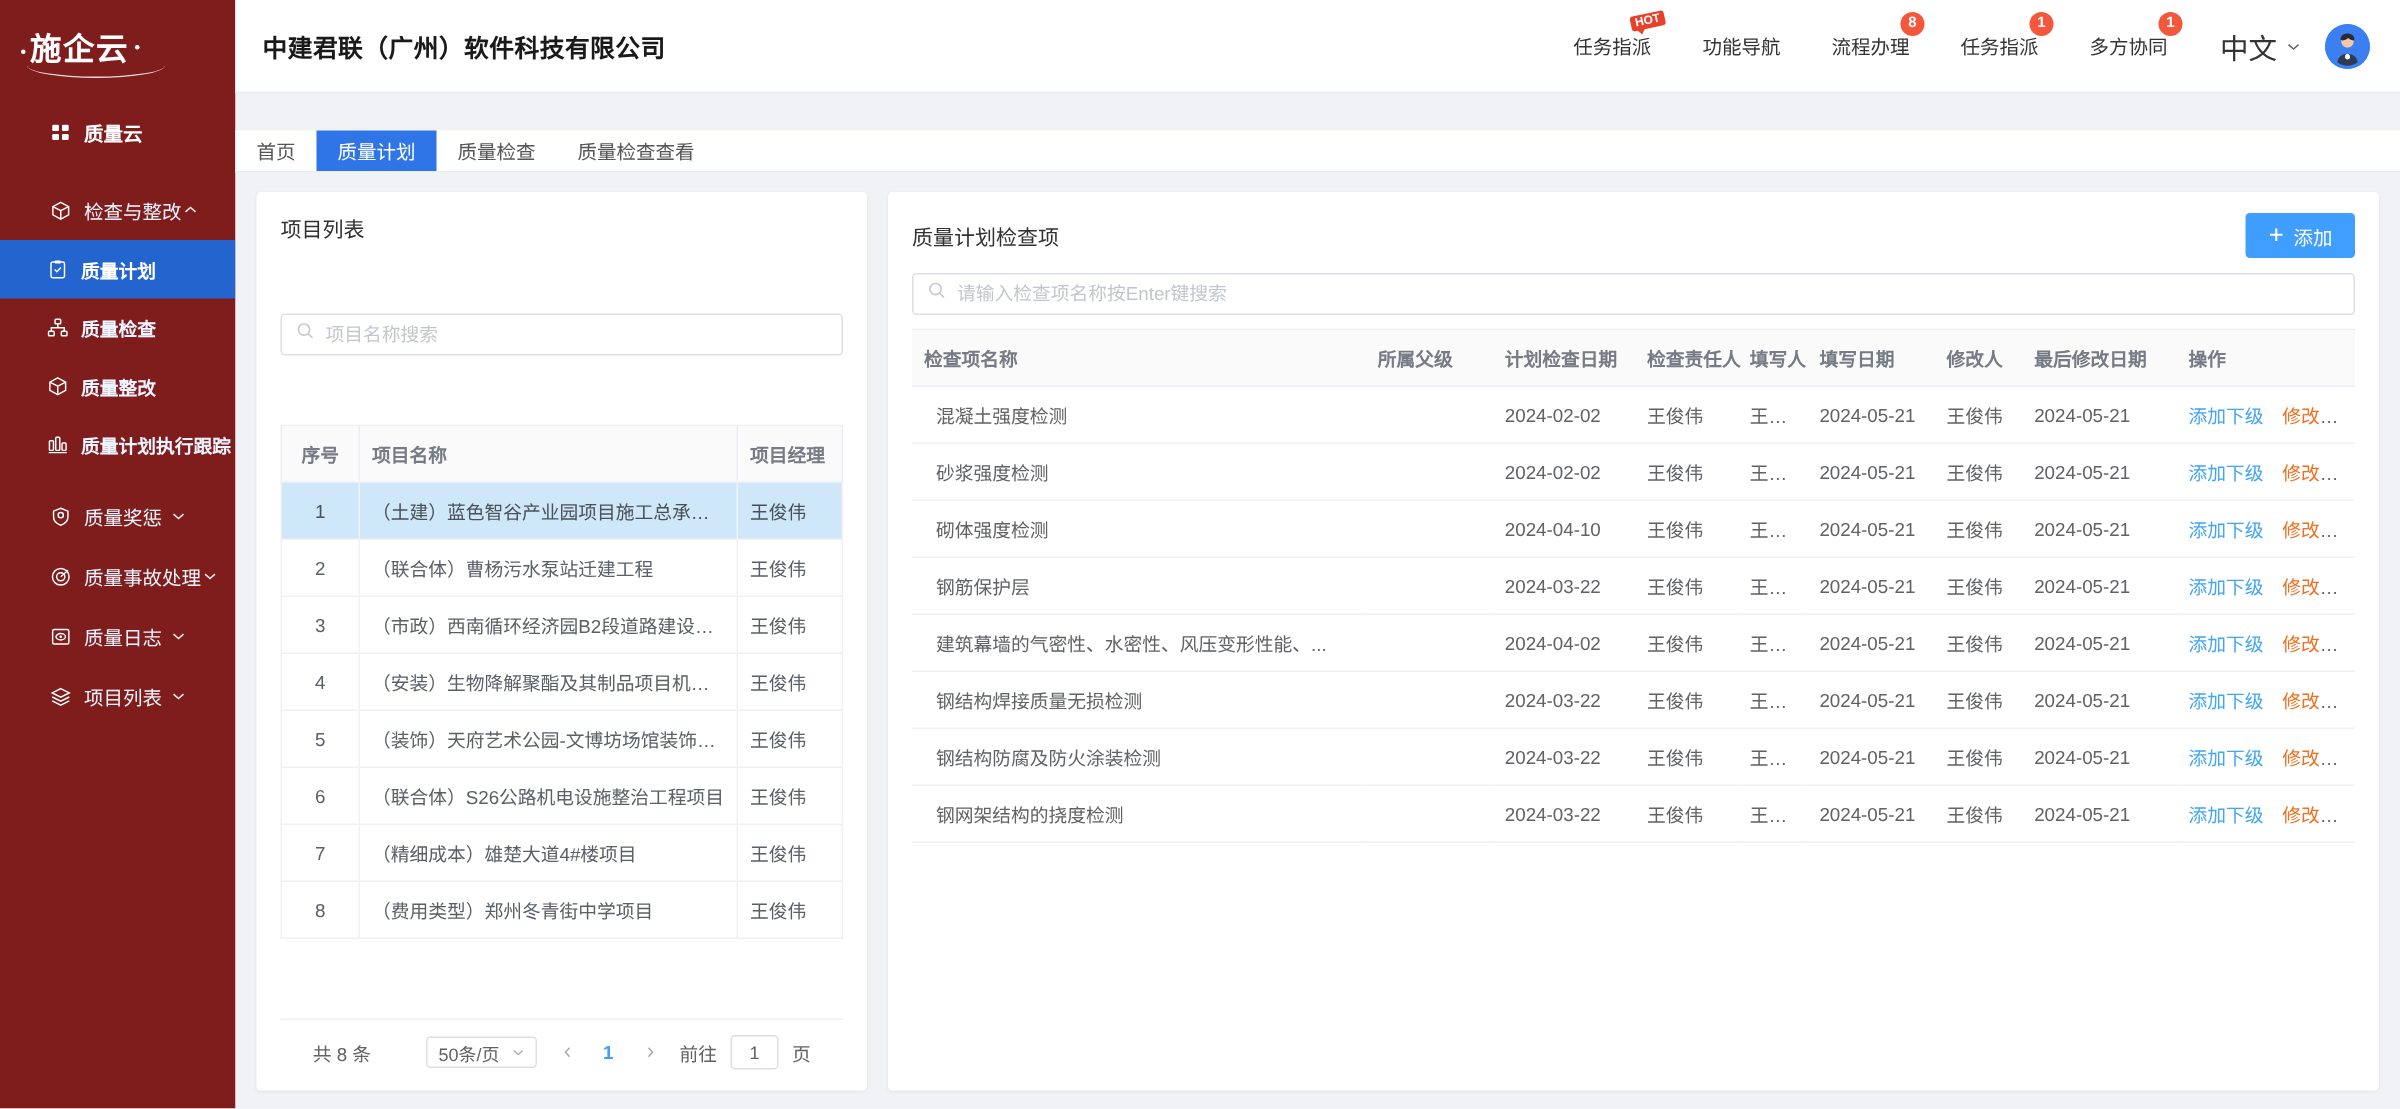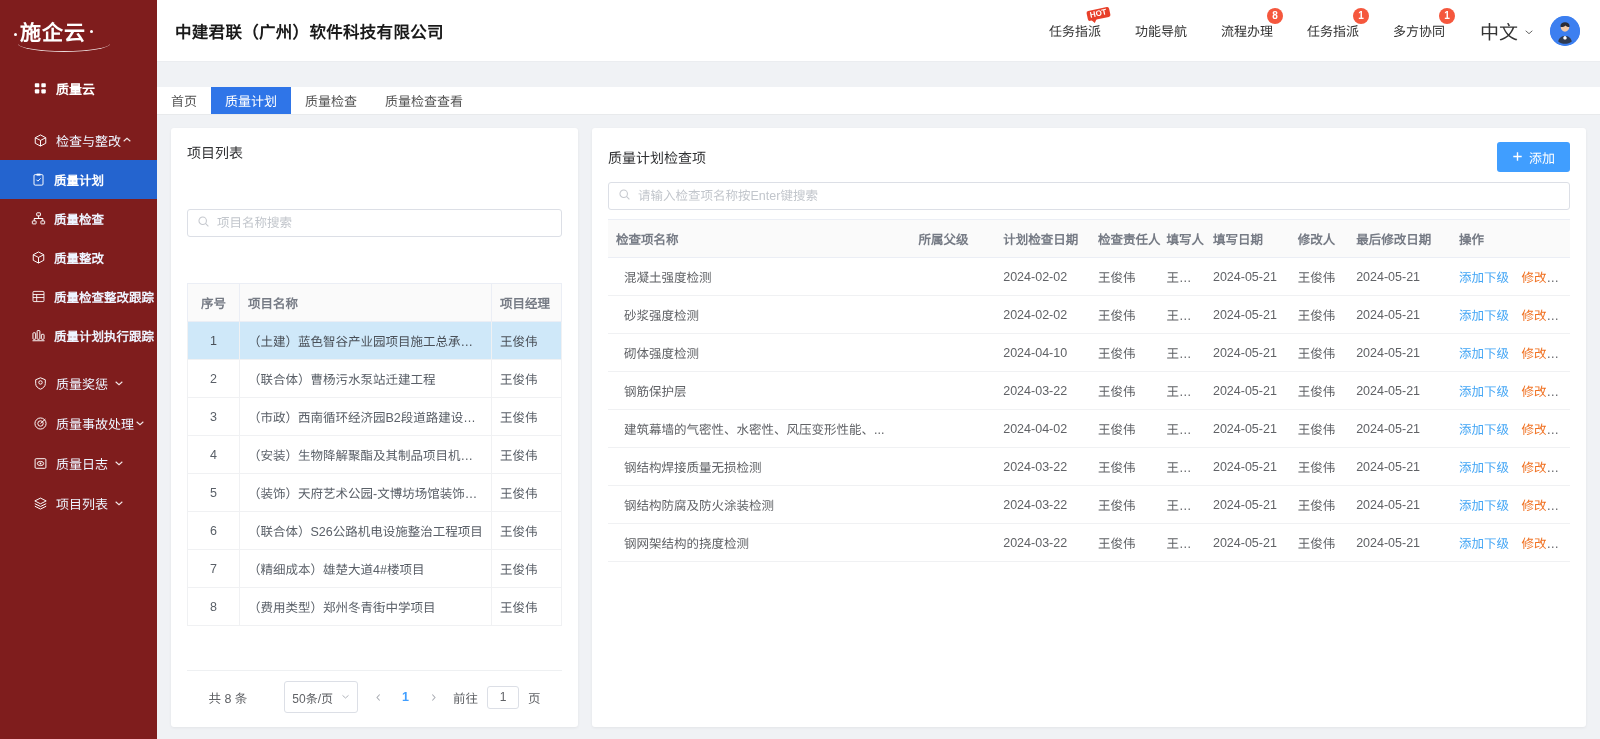--- a/index.html
+++ b/index.html
@@ -182,21 +182,21 @@
 
   .pager {
     display: flex; align-items: center; justify-content: center; gap: 9px;
     padding: 10px 0 14px 0; font-size: 12.5px; color: #606266;
     border-top: 1px solid #eef0f2; margin: 0 16px;
     flex: 0 0 auto;
   }
   .sel-box {
     display:flex; align-items:center; gap:8px;
     border: 1px solid #dcdfe6; border-radius: 3px;
-    height: 32px; padding: 0 7px; font-size: 12px; color:#606266; cursor:pointer;margin-left:28px;
+    height: 21px; padding: 0 7px; font-size: 12px; color:#606266; cursor:pointer;margin-left:28px;
   }
   .pg-btn {
     width: 22px; height: 22px; display:flex; align-items:center; justify-content:center;
     color: #a8abb2; cursor: pointer; font-size: 12px;
   }
   .pg-num { color:#409eff; font-weight: bold; cursor:pointer; padding: 0 4px;}
   .jump-input {
     width: 32px; height: 23px; border: 1px solid #dcdfe6; border-radius: 3px;
     text-align: center; font-size: 12px; color: #606266; outline: none;
     font-family: inherit;
@@ -290,29 +290,20 @@
       <div class="nav-sub">
         <span class="ico">
           <svg width="15" height="15" viewBox="0 0 20 20" fill="none" stroke="#fff" stroke-width="1.3">
               <path d="M10 2.6 17 6.3v7.4L10 17.4 3 13.7V6.3z"></path>
               <path d="M10 9.9 17 6.3M10 9.9v7.5M10 9.9 3 6.3"></path>
             </svg>
         </span>
         <span>质量整改</span>
       </div>
 
-      <div class="nav-sub">
-        <span class="ico">
-          <svg width="15" height="15" viewBox="0 0 20 20" fill="none" stroke="#fff" stroke-width="1.2">
-              <rect x="2.7" y="3.2" width="14.6" height="13.6" rx="1.2"></rect>
-              <path d="M2.7 7.4h14.6M2.7 11.4h14.6M7.6 7.4v9.4"></path>
-            </svg>
-        </span>
-        <span>质量检查整改跟踪</span>
-      </div>
 
       <div class="nav-sub">
         <span class="ico">
           <svg width="15" height="15" viewBox="0 0 20 20" fill="none" stroke="#fff" stroke-width="1.3">
               <rect x="2.6" y="6.4" width="3.6" height="8.6" rx="0.8"></rect>
               <rect x="8.2" y="3.4" width="3.6" height="11.6" rx="0.8"></rect>
               <rect x="13.8" y="8.4" width="3.6" height="6.6" rx="0.8"></rect>
               <path d="M2 17h16"></path>
             </svg>
         </span>

